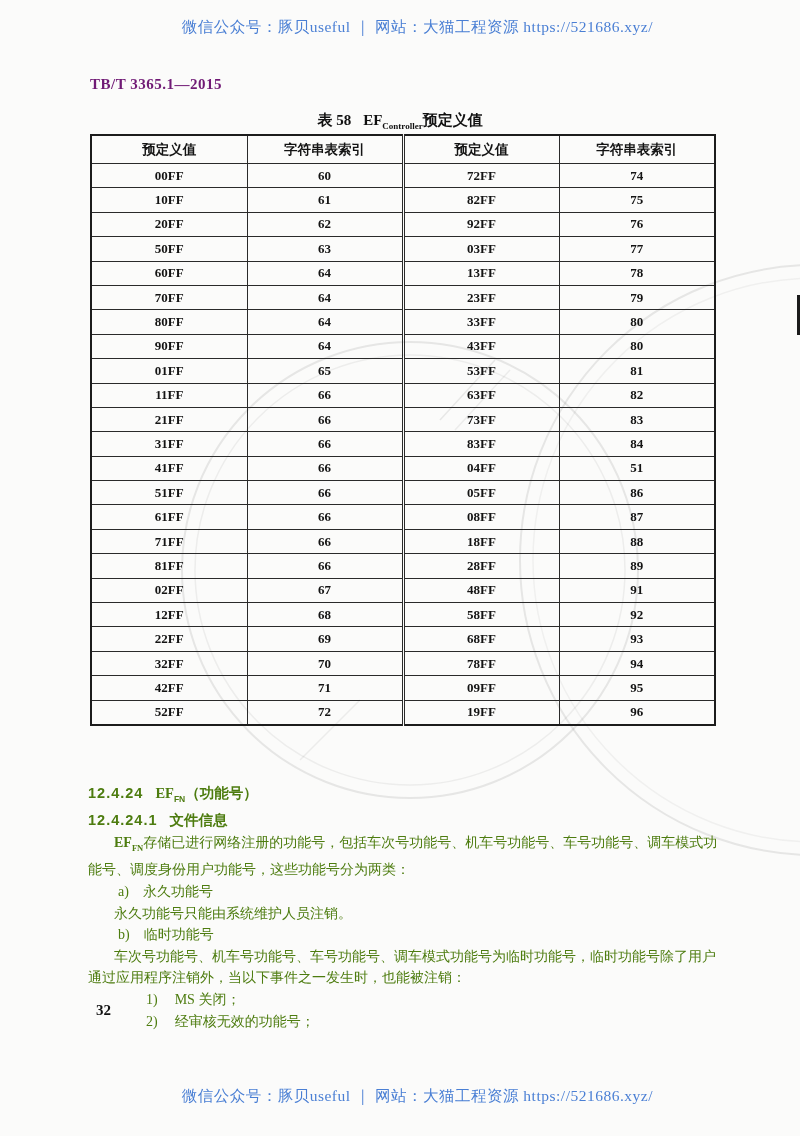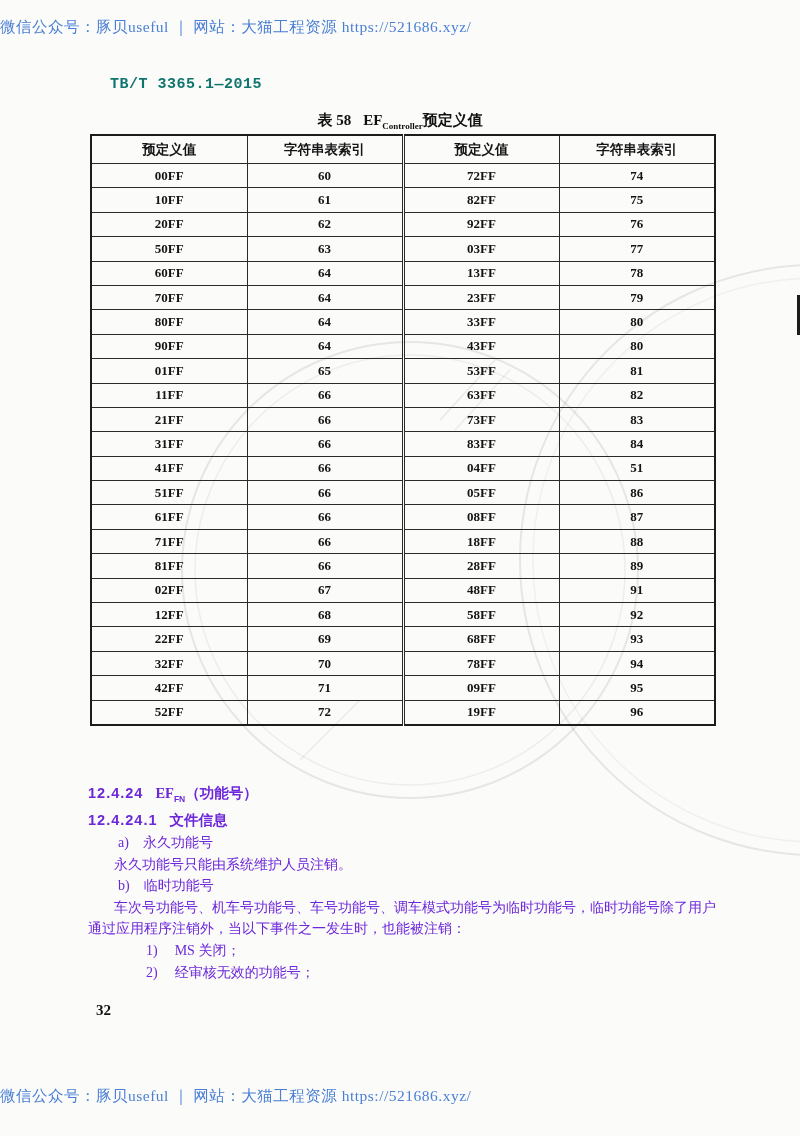--- a/index.html
+++ b/index.html
@@ -3,30 +3,30 @@
 <meta charset="utf-8">
 <style>
   html,body { margin:0; padding:0; }
   .page {
     position:relative; width:800px; height:1136px;
     background:#fbfbfa; overflow:hidden;
     font-family:"Liberation Serif", serif; color:#1b1b1b;
   }
   
   .watermark {
-    position:absolute; left:0; width:653px; text-align:left;
+    position:absolute; left:0; width:653px; text-align:right;
     font-size:15.5px; letter-spacing:0.5px;
   }
   .watermark.top { top:17px; }
   .watermark.bottom { top:1086px; }
   
   .doc-number {
     position:absolute; left:90px; top:76px;
-    font-family:Liberation Mono, monospace; font-weight:bold;
-    font-size:15px; letter-spacing:0.5px; color:#0f766e;margin-left:20px;
+    font-family:Liberation Serif, serif; font-weight:bold;
+    font-size:15px; letter-spacing:0.5px; color:#701a75;
   }
   
   .table-caption {
     position:absolute; left:0; top:111px; width:800px; text-align:center;
     font-weight:bold; font-size:15px; color:#111;
   }
   .table-caption .cap-label { margin-right:12px; }
   .table-caption sub { font-size:9px; font-weight:bold; }
   
   table.values {
@@ -37,21 +37,21 @@
   table.values th, table.values td {
     border:1px solid #2a2a2a; text-align:center; vertical-align:middle;
     padding:0; overflow:hidden; white-space:nowrap;
   }
   table.values th { height:27px; font-size:13.5px; font-weight:bold; color:#141414; }
   table.values td { height:23.4px; font-size:13px; font-weight:bold; color:#141414; }
   table.values th:nth-child(3), table.values td:nth-child(3) { border-left:3px double #2a2a2a; }
   
   .sections {
     position:absolute; left:88px; top:783px; width:630px;
-    font-size:14px; line-height:21.6px; color:#6d28d9;
+    font-size:14px; line-height:21.6px; color:#4d7c0f;
   }
   .h-line {
     font-family:"Liberation Sans", sans-serif; font-weight:bold; font-size:14.5px;
   }
   .h-line .h-num { margin-right:12px; letter-spacing:1px; }
   .h-line sub, .para sub { font-size:8.5px; font-weight:bold; }
   .para { text-align:left; }
   .para .first { text-indent:26px; display:block; }
   .list-ab { padding-left:30px; }
   .list-ab .lbl { margin-right:14px; }
@@ -243,20 +243,24 @@
       </tbody>
   </table>
 
   <div class="sections">
     <div class="h-line">
       <span class="h-num">12.4.24</span><span class="term">EF</span><sub>FN</sub><span>（功能号）</span>
     </div>
     <div class="h-line">
       <span class="h-num">12.4.24.1</span><span>文件信息</span>
     </div>
+    <div class="para">
+      <span class="first"><span class="term">EF</span><sub>FN</sub><span>存储已进行网络注册的功能号，包括车次号功能号、机车号功能号、车号功能号、调车模式功</span></span>
+      <span class="pline">能号、调度身份用户功能号，这些功能号分为两类：</span>
+    </div>
     <div class="list-ab">
       <span class="lbl">a)</span><span>永久功能号</span>
     </div>
     <div class="note-line">永久功能号只能由系统维护人员注销。</div>
     <div class="list-ab">
       <span class="lbl">b)</span><span>临时功能号</span>
     </div>
     <div class="para">
       <span class="first">车次号功能号、机车号功能号、车号功能号、调车模式功能号为临时功能号，临时功能号除了用户</span>
       <span class="pline">通过应用程序注销外，当以下事件之一发生时，也能被注销：</span>

